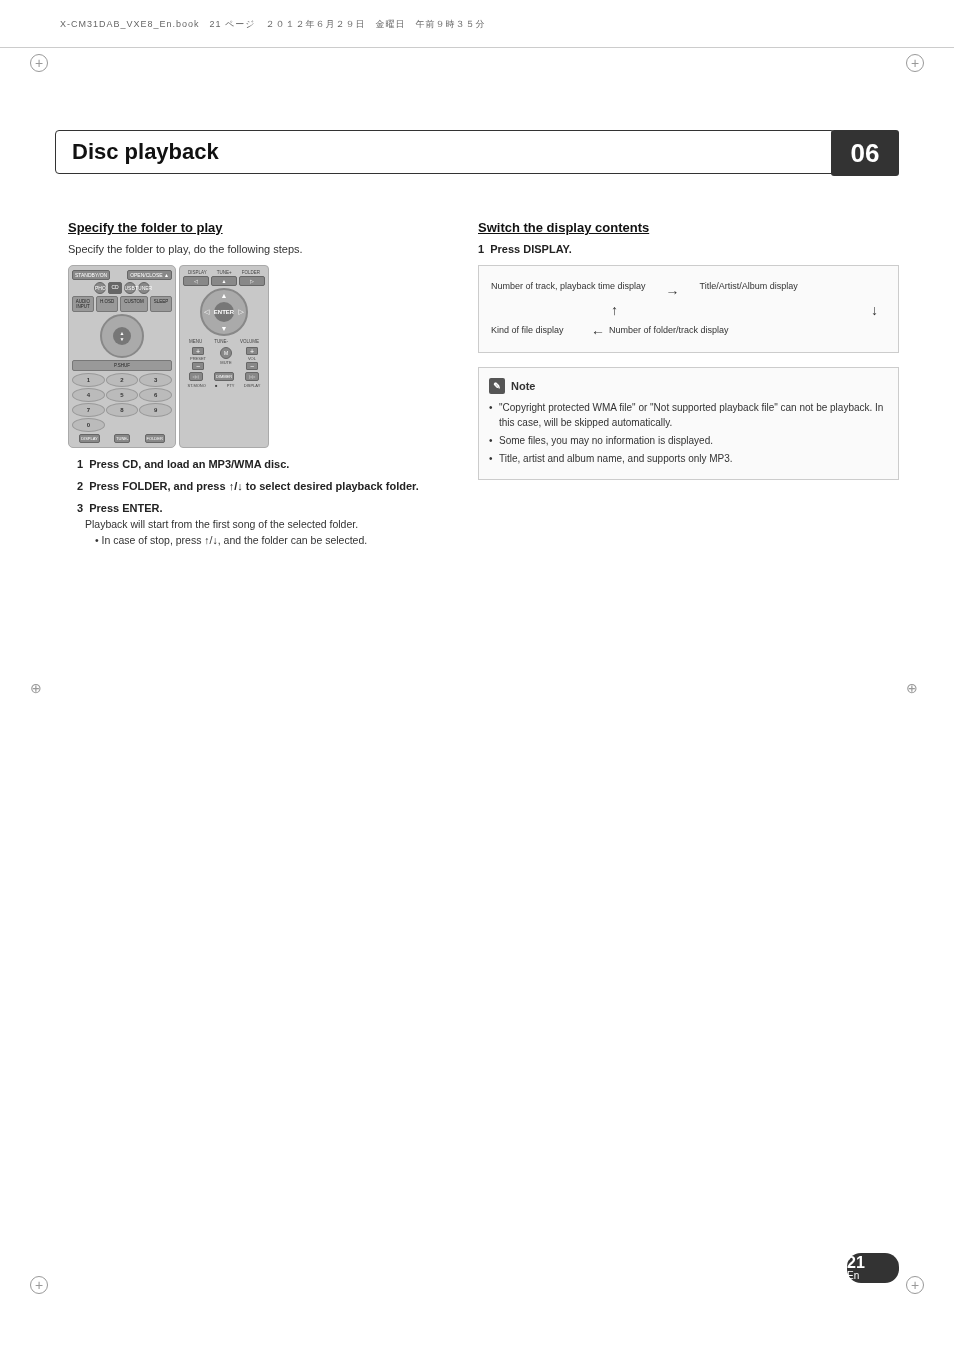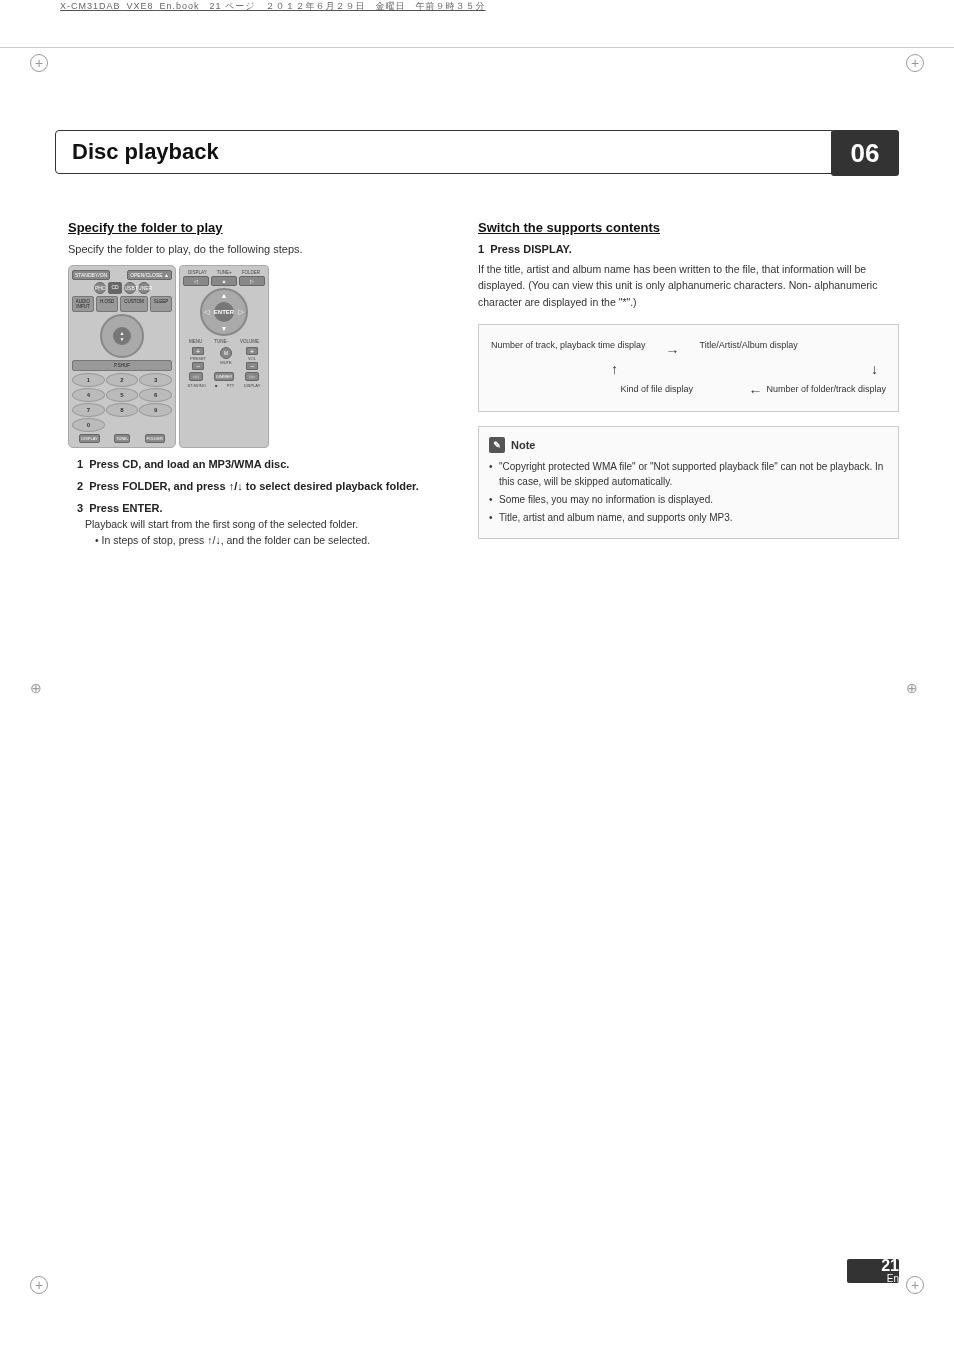--- a/index.html
+++ b/index.html
@@ -20,25 +20,24 @@
       position: relative;
       background: #fff;
     }
 
     
     .top-bar {
       width: 100%;
       height: 48px;
       border-bottom: 1px solid #ccc;
       display: flex;
-      align-items: flex-start;
-      padding: 0 60px;
+      align-items: flex-end;
+      padding: 16px 60px;
       font-size: 10px;
       color: #555;
-      text-decoration: underline;
     }
 
     
     .corner-mark {
       position: absolute;
       width: 18px;
       height: 18px;
       border-radius: 50%;
       border: 1px solid #999;
       background: #fff;
@@ -244,28 +243,28 @@
       position: absolute;
       left: 0;
     }
 
     
     .page-num-badge {
       position: absolute;
       bottom: 65px;
       right: 55px;
       width: 52px;
-      height: 24px;
+      height: 30px;
       background: #333;
       color: #fff;
       display: flex;
       flex-direction: column;
-      align-items: flex-end;
-      justify-content: center;
-      border-radius: 2px;
+      align-items: flex-start;
+      justify-content: center;
+      border-radius: 14px;
     }
 
     .page-num-badge .page-num {
       font-size: 16px;
       font-weight: bold;
       line-height: 1;
     }
 
     .page-num-badge .page-lang {
       font-size: 10px;
@@ -637,48 +636,47 @@
         </div>
       </div>
 
       <div class="step">
         <div class="step-number">
           <span>3</span>&nbsp;&nbsp;<span style="font-weight:bold;">Press ENTER.</span>
         </div>
         <div class="step-content">
           <span>Playback will start from the first song of the selected folder.</span>
           <ul>
-            <li>In steps of stop, press ↑/↓, and the folder can be selected.</li>
+            <li>In case of stop, press ↑/↓, and the folder can be selected.</li>
           </ul>
         </div>
       </div>
 
     </div>
 
     <div class="right-column">
 
-      <div class="section-title">Switch the supports contents</div>
+      <div class="section-title">Switch the display contents</div>
 
       <div class="press-display-step">
         <span>1</span>&nbsp;&nbsp;<span style="font-weight:bold;margin-top:22px;">Press DISPLAY.</span>
       </div>
 
-      <div class="display-description">If the title, artist and album name has been written to the file, that information will be displayed. (You can view this unit is only alphanumeric characters. Non- alphanumeric character are displayed in the "*".)</div>
 
       <div class="display-diagram">
         <div style="display:flex; align-items:flex-start; gap:20px;">
           <div style="font-size:9px; color:#333; min-width:110px; line-height:1.4;">Number of track, playback time display</div>
           <div style="font-size:14px; color:#333; margin-top:2px;">→</div>
           <div style="font-size:9px; color:#333; line-height:1.4;">Title/Artist/Album display</div>
         </div>
         <div style="display:flex; justify-content:space-between; padding: 4px 8px 4px 120px;">
           <span style="font-size:14px; color:#333;">↑</span>
           <span style="font-size:14px; color:#333;">↓</span>
         </div>
-        <div style="display:flex; align-items:center; justify-content:flex-end;gap:28px;">
+        <div style="display:flex; align-items:center; justify-content:flex-start;">
           <div style="font-size:9px; color:#333; min-width:100px;">Kind of file display</div>
           <div style="display:flex; align-items:center; gap:4px;">
             <span style="font-size:14px; color:#333;">←</span>
             <div style="font-size:9px; color:#333;">Number of folder/track display</div>
           </div>
         </div>
       </div>
 
       <div class="note-box">
         <div class="note-header">

